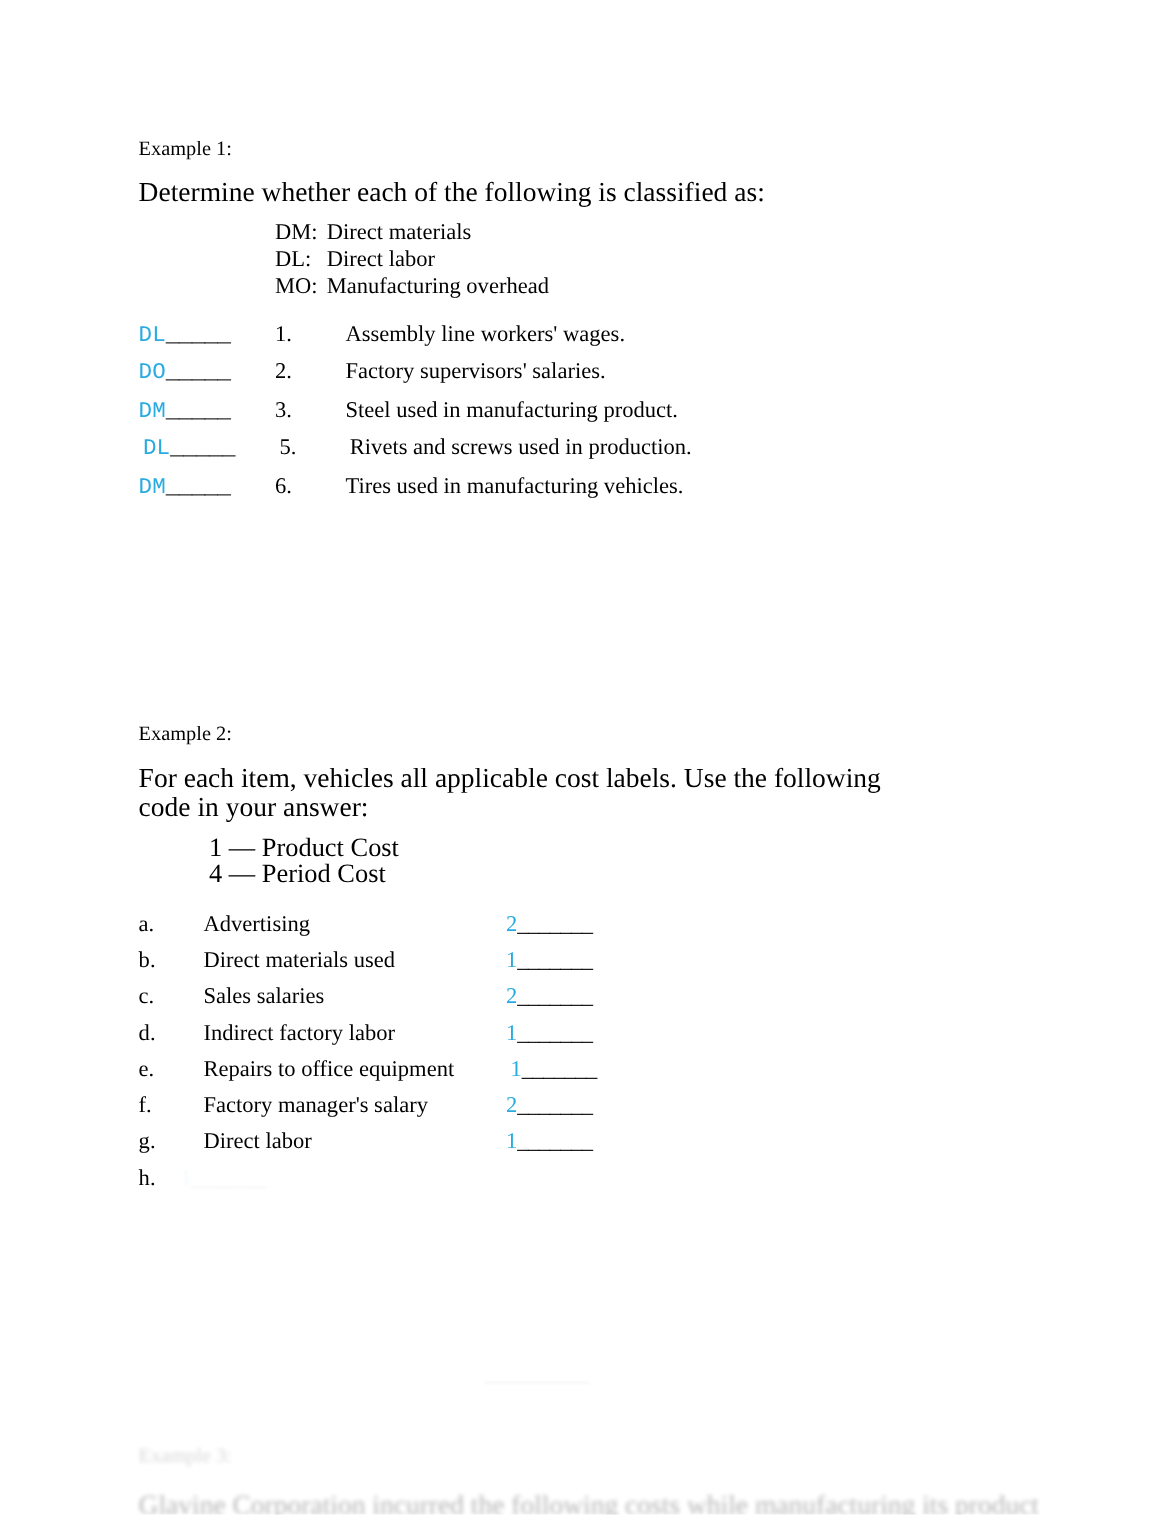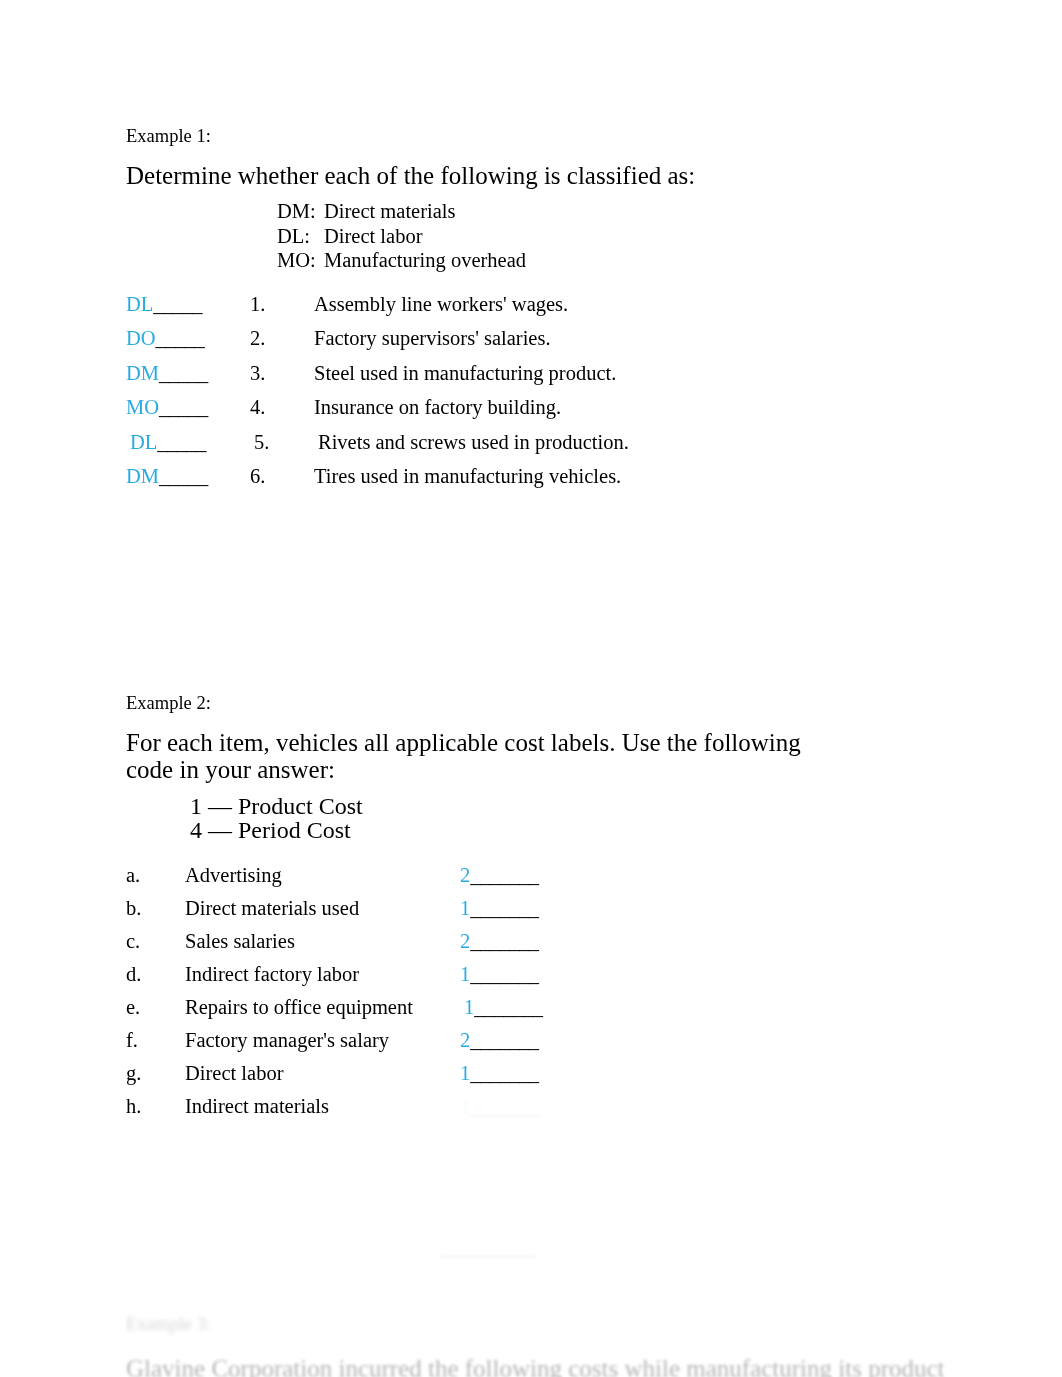--- a/index.html
+++ b/index.html
@@ -41,21 +41,20 @@
     margin-left: 124px;
   }
   .legend-row {
     display: flex;
     font-size: 20.5px;
     line-height: 24.5px;
   }
   .legend-code {
     width: 47px;
     flex: 0 0 47px;
-    margin-left: 27px;
   }
   .legend-text { white-space: nowrap; }
 
   
   .legend2 {
     margin-top: 11px;
     margin-left: 64px;
   }
   .legend2-row {
     font-size: 24px;
@@ -68,20 +67,21 @@
   .ex1-row {
     display: flex;
     align-items: baseline;
     height: 34.5px;
     font-size: 20.5px;
   }
   .ex1-answer {
     flex: 0 0 124px;
     width: 124px;
     white-space: nowrap;
+    font-family: Liberation Mono, monospace;
   }
   .ex1-answer.indent { padding-left: 4px; }
   .ex1-num {
     flex: 0 0 64px;
     width: 64px;
   }
   .ex1-desc { white-space: nowrap; }
 
   .ans {
     color: #29abe2;
@@ -179,25 +179,20 @@
         <span class="ex1-answer"><span class="ans">DO</span><span class="blank">_____</span></span>
         <span class="ex1-num">2.</span>
         <span class="ex1-desc">Factory supervisors' salaries.</span>
       </div>
       <div class="ex1-row">
         <span class="ex1-answer"><span class="ans">DM</span><span class="blank">_____</span></span>
         <span class="ex1-num">3.</span>
         <span class="ex1-desc">Steel used in manufacturing product.</span>
       </div>
       <div class="ex1-row">
-        <span class="ex1-answer"><span class="ans">MO</span><span class="blank">_____</span></span>
-        <span class="ex1-num">4.</span>
-        <span class="ex1-desc">Insurance on factory building.</span>
-      </div>
-      <div class="ex1-row">
         <span class="ex1-answer indent"><span class="ans">DL</span><span class="blank">_____</span></span>
         <span class="ex1-num">5.</span>
         <span class="ex1-desc">Rivets and screws used in production.</span>
       </div>
       <div class="ex1-row">
         <span class="ex1-answer"><span class="ans">DM</span><span class="blank">_____</span></span>
         <span class="ex1-num">6.</span>
         <span class="ex1-desc">Tires used in manufacturing vehicles.</span>
       </div>
     </div>
@@ -244,21 +239,20 @@
         <span class="ex2-item">Factory manager's salary</span>
         <span class="ex2-answer"><span class="ans">2</span><span class="blank">_______</span></span>
       </div>
       <div class="ex2-row">
         <span class="ex2-letter">g.</span>
         <span class="ex2-item">Direct labor</span>
         <span class="ex2-answer"><span class="ans">1</span><span class="blank">_______</span></span>
       </div>
       <div class="ex2-row">
         <span class="ex2-letter">h.</span>
-        <span class="ex2-item">Indirect materials</span>
         <span class="ex2-answer faded-h"><span class="ans">1</span><span class="blank">_______</span></span>
       </div>
     </div>
 
   </div>
 
   <div class="faint-rule"></div>
 
   <div class="next-section">
     <div class="section-label">Example 3:</div>

